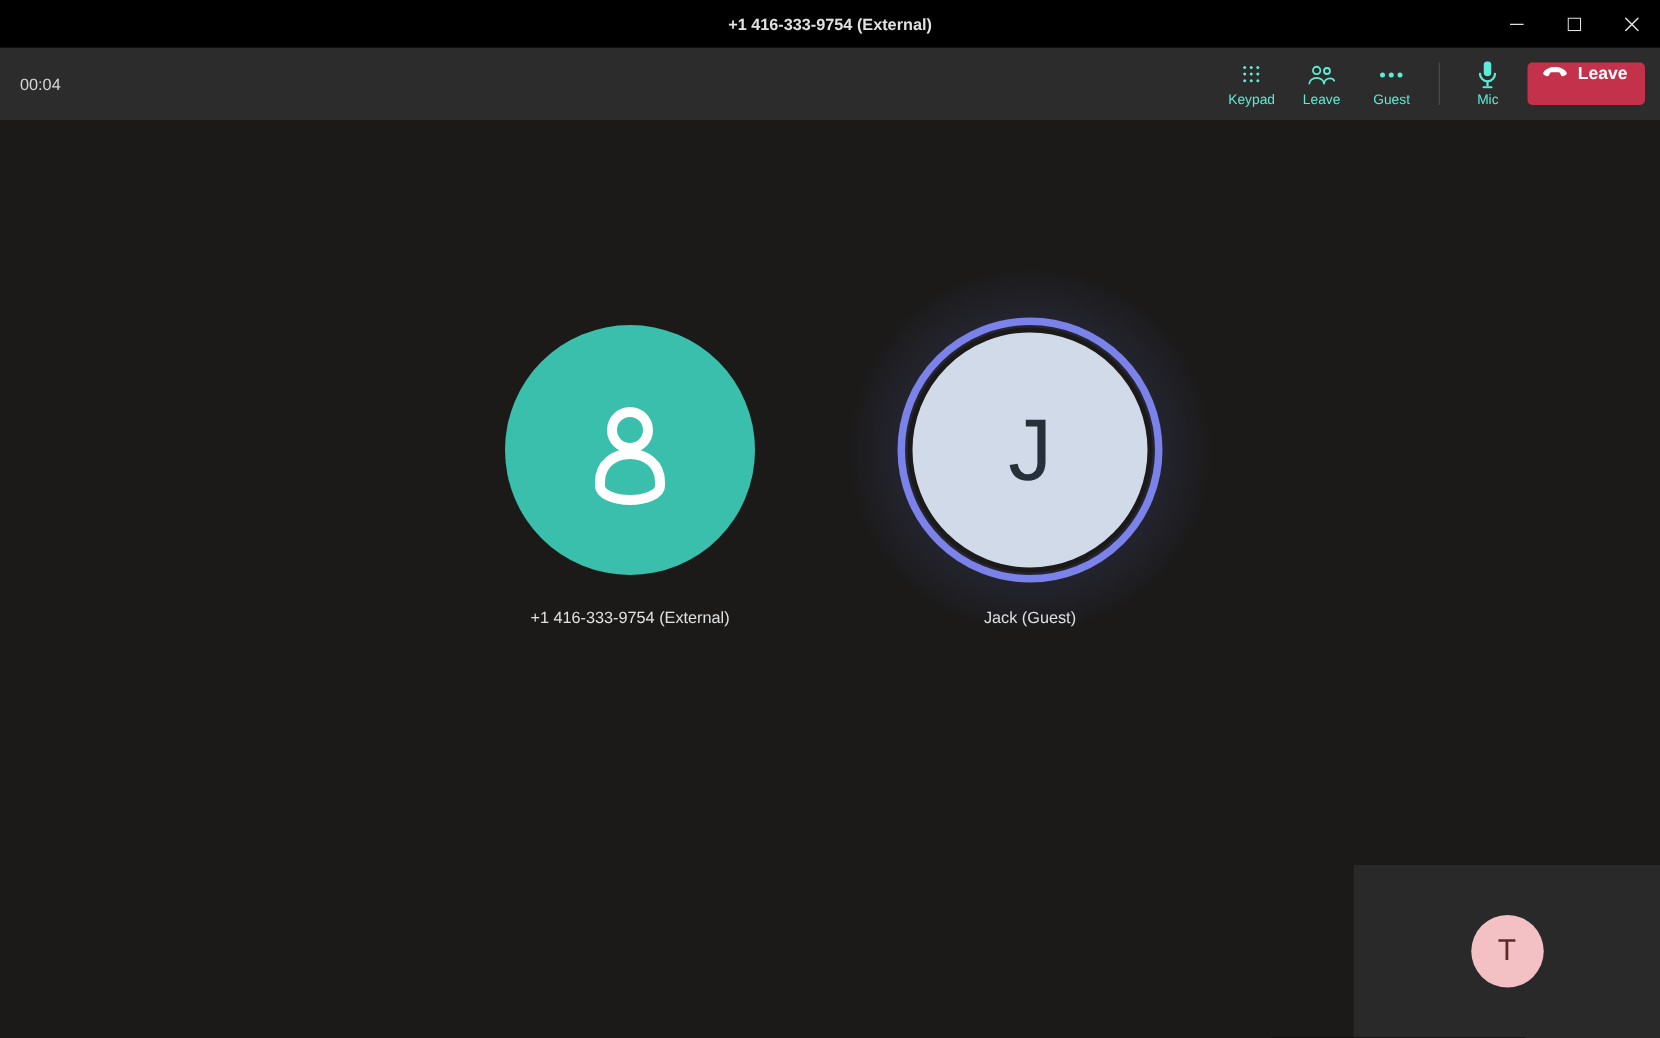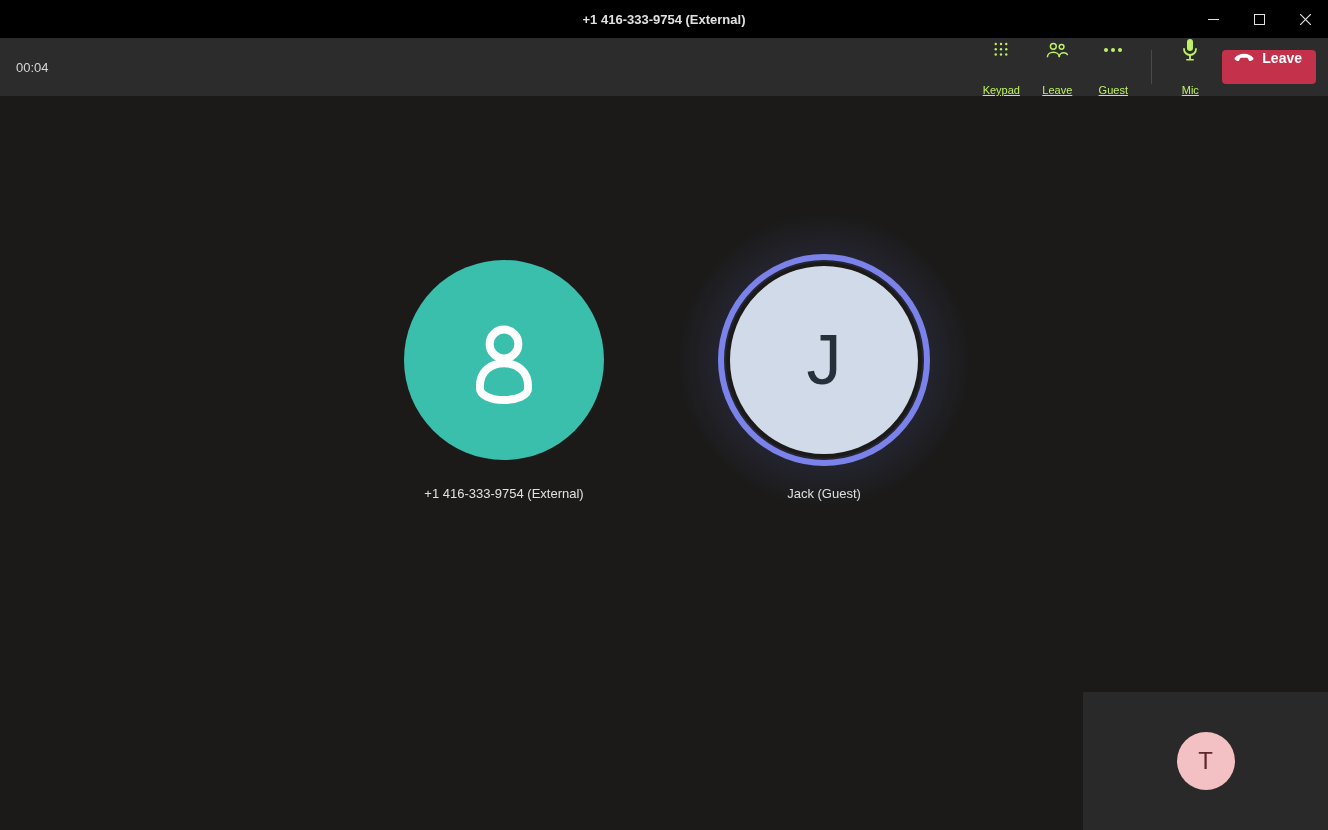--- a/index.html
+++ b/index.html
@@ -10,21 +10,21 @@
   .titlebar { height: 38px; background: #000; display: flex; align-items: center; position: relative; }
   .title-text { position: absolute; left: 50%; transform: translateX(-50%); color: #e1e1e1; font-size: 13px; font-weight: 600; }
   .win-controls { position: absolute; right: 0; top: 0; height: 38px; display: flex; }
   .win-btn { width: 46px; height: 38px; display: flex; align-items: center; justify-content: center; color: #e1e1e1; cursor: pointer; }
   .win-btn svg { width: 11px; height: 11px; stroke: currentColor; }
 
   
   .toolbar { height: 58px; background: #2d2c2c; display: flex; align-items: center; padding: 18px 12px; }
   .timer { color: #d6d6d6; font-size: 13px; margin-left: 4px; }
   .spacer { flex: 1; }
-  .tool-btn { display: flex; flex-direction: column; align-items: center; justify-content: space-between; width: 56px; height: 58px; color: #bef264; cursor: pointer; text-decoration: underline; }
+  .tool-btn { display: flex; flex-direction: column; align-items: center; justify-content: center; width: 56px; height: 58px; color: #5eead4; cursor: pointer; }
   .tool-btn .icon-slot { height: 24px; display: flex; align-items: center; justify-content: center; }
   .tool-btn .label { font-size: 11px; margin-top: 2px; }
   .divider { width: 1px; height: 34px; background: #4a4a4a; margin: 0 10px; }
   .leave-btn { background: #c4314b; color: #fff; border: none; border-radius: 4px; height: 34px; padding: 0 14px 0 12px; display: flex; gap: 8px; cursor: pointer; font-size: 14px; font-weight: 700; margin-left: 4px; }
 
   
   .stage { flex: 1; position: relative; background: #1b1a19; }
   .participants { position: absolute; top: 160px; left: 50%; transform: translateX(-50%); display: flex; gap: 60px; }
   .participant { display: flex; flex-direction: column; align-items: center; width: 260px; }
   .avatar-wrap { width: 208px; height: 208px; display: flex; align-items: center; justify-content: center; position: relative; }

